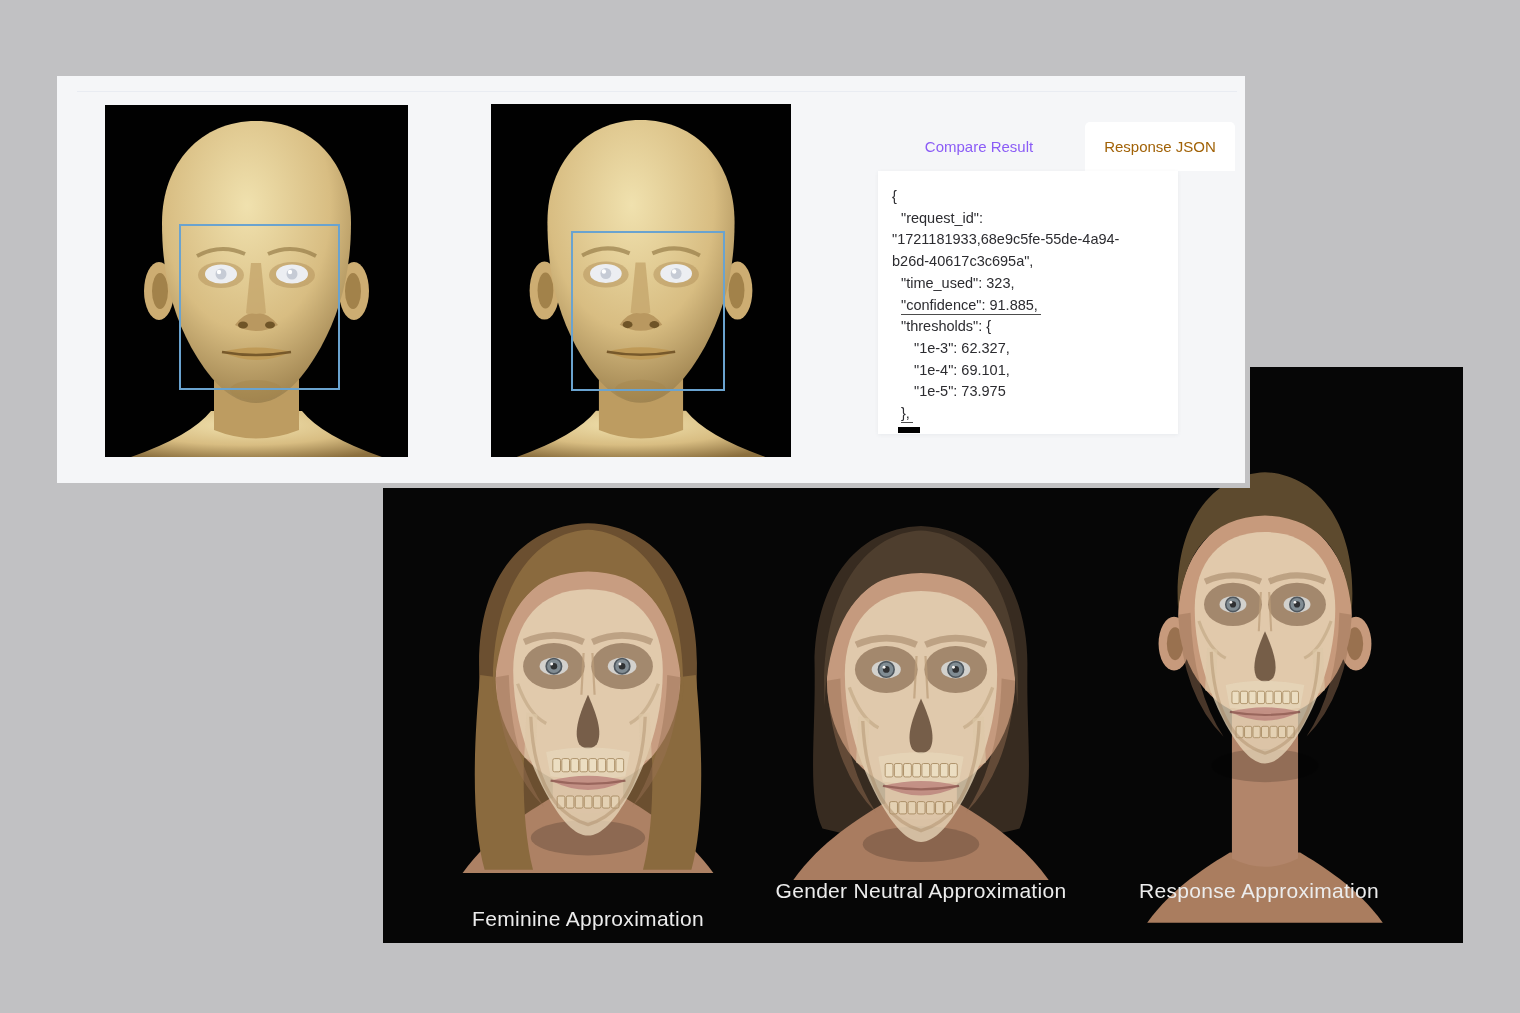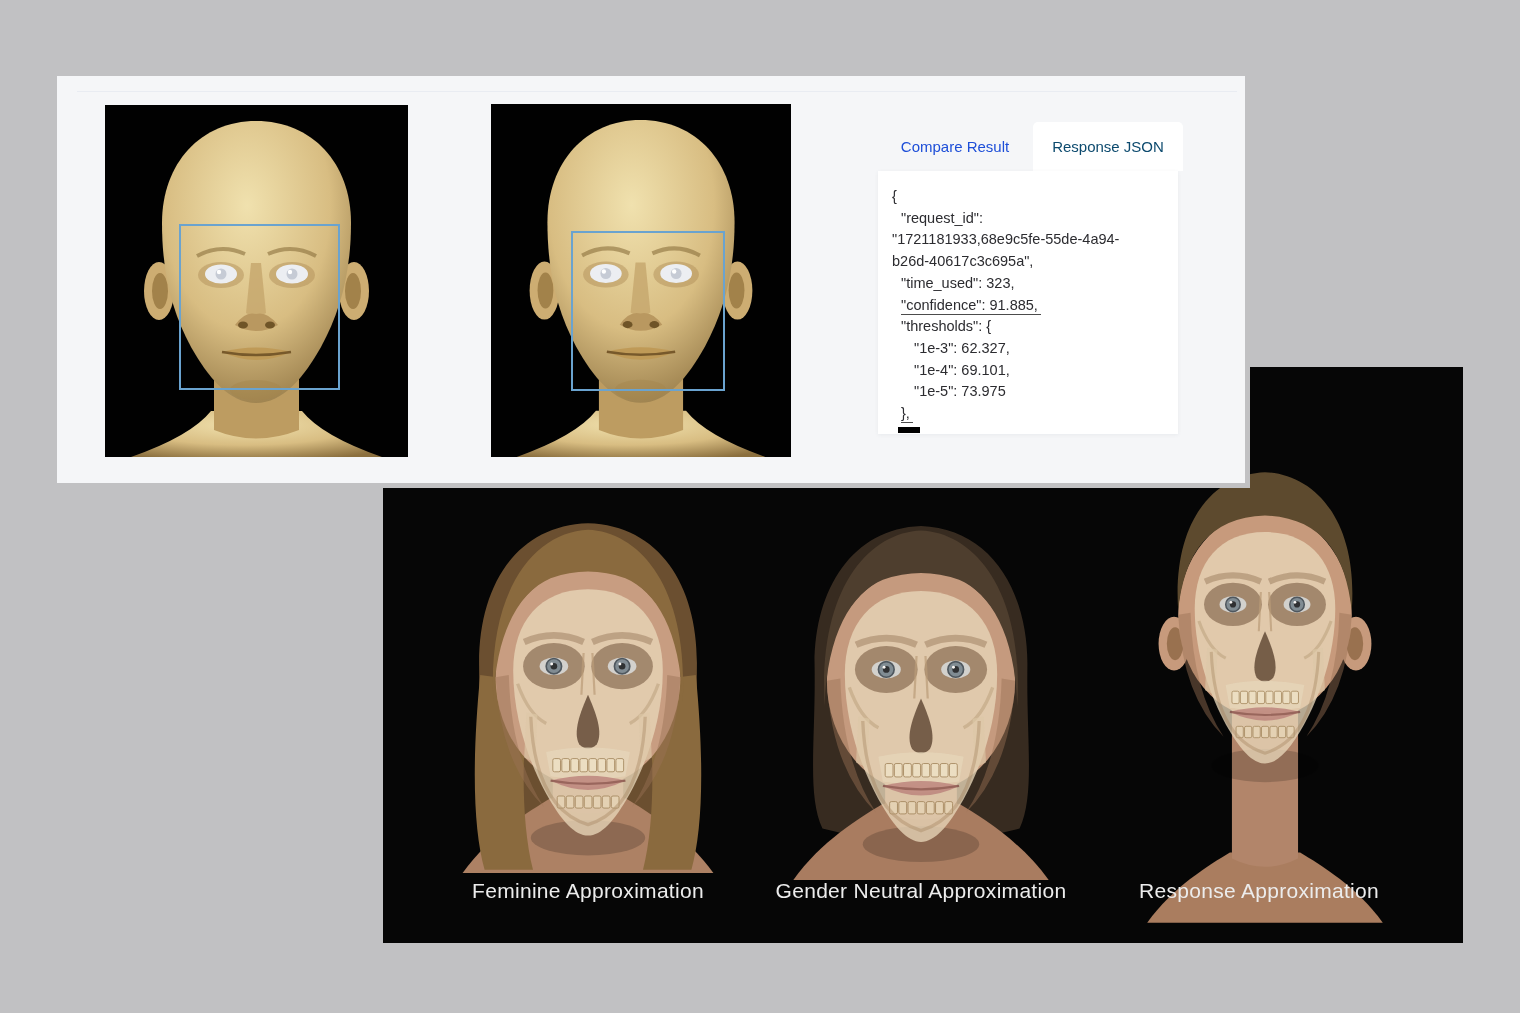--- a/index.html
+++ b/index.html
@@ -18,21 +18,21 @@
   .face-fig { position:absolute; }
   #fig-feminine  { left:423px;  top:488px; width:330px; height:385px; }
   #fig-neutral   { left:753px;  top:488px; width:336px; height:392px; }
   #fig-masculine { left:1110px; top:437px; width:310px; height:486px;
                    clip-path:polygon(140px 0px,310px 0px,310px 486px,0px 486px,0px 51px,140px 51px); }
 
   .approx-label {
     position:absolute; top:879px; width:322px;
     text-align:center; color:#ececec; font-size:21px; letter-spacing:.3px;
   }
-  #label-feminine  { left:427px; }
+  #label-feminine  { left:427px;margin-top:28px; }
   #label-neutral   { left:760px; }
   #label-masculine { left:1098px; }
 
   
   .white-panel {
     left:57px; top:76px; width:1188px; height:407px;
     background:#f5f6f8;
   }
   .panel-divider { position:absolute; left:20px; top:15px; width:1160px; height:1px; background:#e9ecf2; }
 
@@ -42,22 +42,22 @@
   .probe svg { display:block; width:100%; height:100%; }
   .face-box { position:absolute; border:2px solid #6aa3cf; }
   #probe-left  .face-box { left:74px; top:119px; width:161px; height:166px; }
   #probe-right .face-box { left:80px; top:127px; width:154px; height:160px; }
 
   .tab {
     position:absolute; top:46px; height:49px;
     display:flex; align-items:center; justify-content:center;
     font-size:15px; cursor:pointer;
   }
-  .tab-inactive { left:828px; width:140px; color:#1d4ed8; }
-  .tab-active   { left:976px; width:150px; color:#0c4a6e; background:#ffffff; border-radius:5px 5px 0 0; }
+  .tab-inactive { left:852px; width:140px; color:#8b5cf6; }
+  .tab-active   { left:1028px; width:150px; color:#a16207; background:#ffffff; border-radius:5px 5px 0 0; }
 
   .json-card {
     position:absolute; left:821px; top:95px; width:300px; height:263px;
     background:#ffffff; box-shadow:0 1px 4px rgba(70,80,100,.07);
     padding:15px 10px 0 14px;
   }
   .jline { font-size:14.5px; line-height:21.7px; color:#2c2c30; white-space:pre; }
   .jline.ind1 { padding-left:9px; }
   .jline.ind2 { padding-left:22px; }
   .jline .ul { border-bottom:1.5px solid #4c4c4c; padding-bottom:1px; padding-right:3px; }

